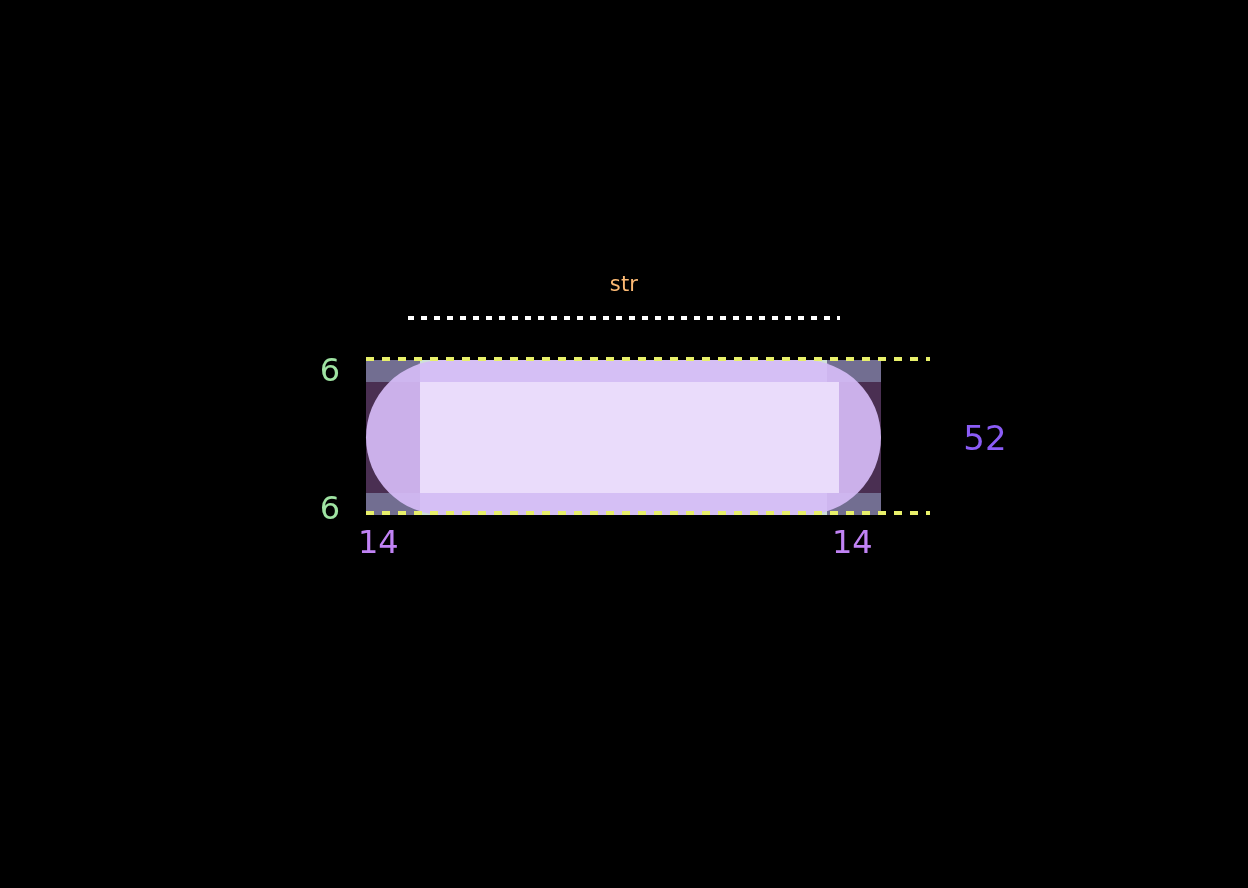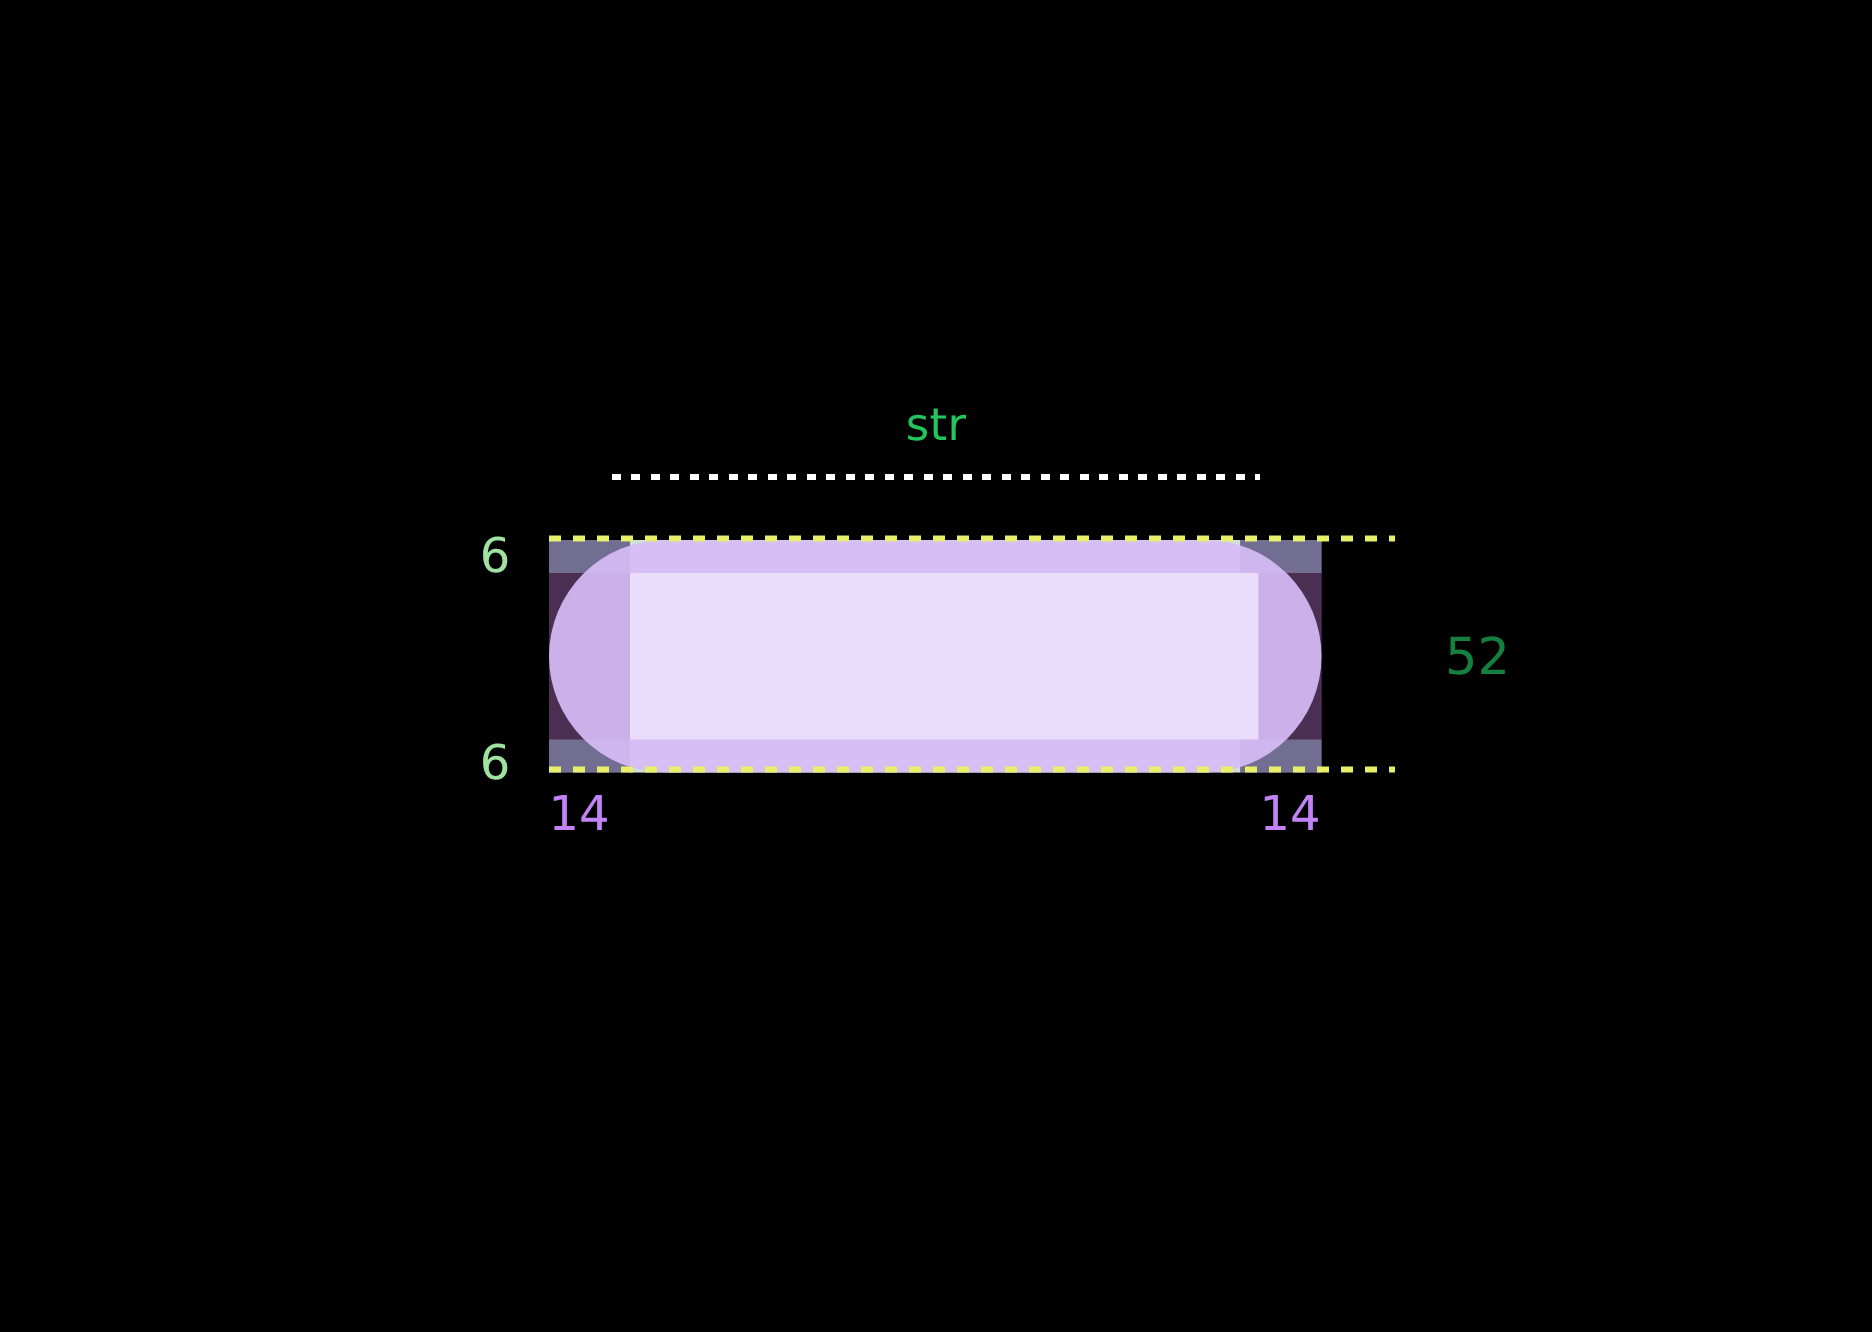--- a/index.html
+++ b/index.html
@@ -25,22 +25,22 @@
     height: 888px;
   }
 
   
   .width-measure-label {
     position: absolute;
     left: 408px;
     top: 266px;
     width: 432px;
     text-align: center;
-    color: #22c55e;
-    font-size: 30px;
+    color: #fdba74;
+    font-size: 21px;
     line-height: 36px;
     letter-spacing: 0.2px;
     white-space: nowrap;
   }
   .width-measure-line {
     position: absolute;
     left: 408px;
     top: 316px;
     width: 432px;
     height: 4px;
@@ -159,21 +159,21 @@
         rgba(0,0,0,0) 8px, rgba(0,0,0,0) 16px);
   }
   .height-guide.top    { top: 357px; }
   .height-guide.bottom { top: 511px; }
 
   .height-value {
     position: absolute;
     left: 940px;
     top: 418px;
     width: 90px;
-    color: #15803d;
+    color: #8b5cf6;
     font-size: 34px;
     line-height: 40px;
     text-align: center;
     white-space: nowrap;
   }
 
   
   .vpad-value {
     position: absolute;
     left: 306px;
@@ -185,21 +185,20 @@
     white-space: nowrap;
   }
   .vpad-value.top    { top: 351px; }
   .vpad-value.bottom { top: 489px; }
 
   
   .hpad-value {
     position: absolute;
     top: 522px;
     width: 56px;
-    text-align: center;
     color: #c183f5;
     font-size: 32px;
     line-height: 40px;
     white-space: nowrap;
   }
   .hpad-value.left  { left: 358px; }
   .hpad-value.right { left: 832px; }
 </style>
 </head>
 <body>

